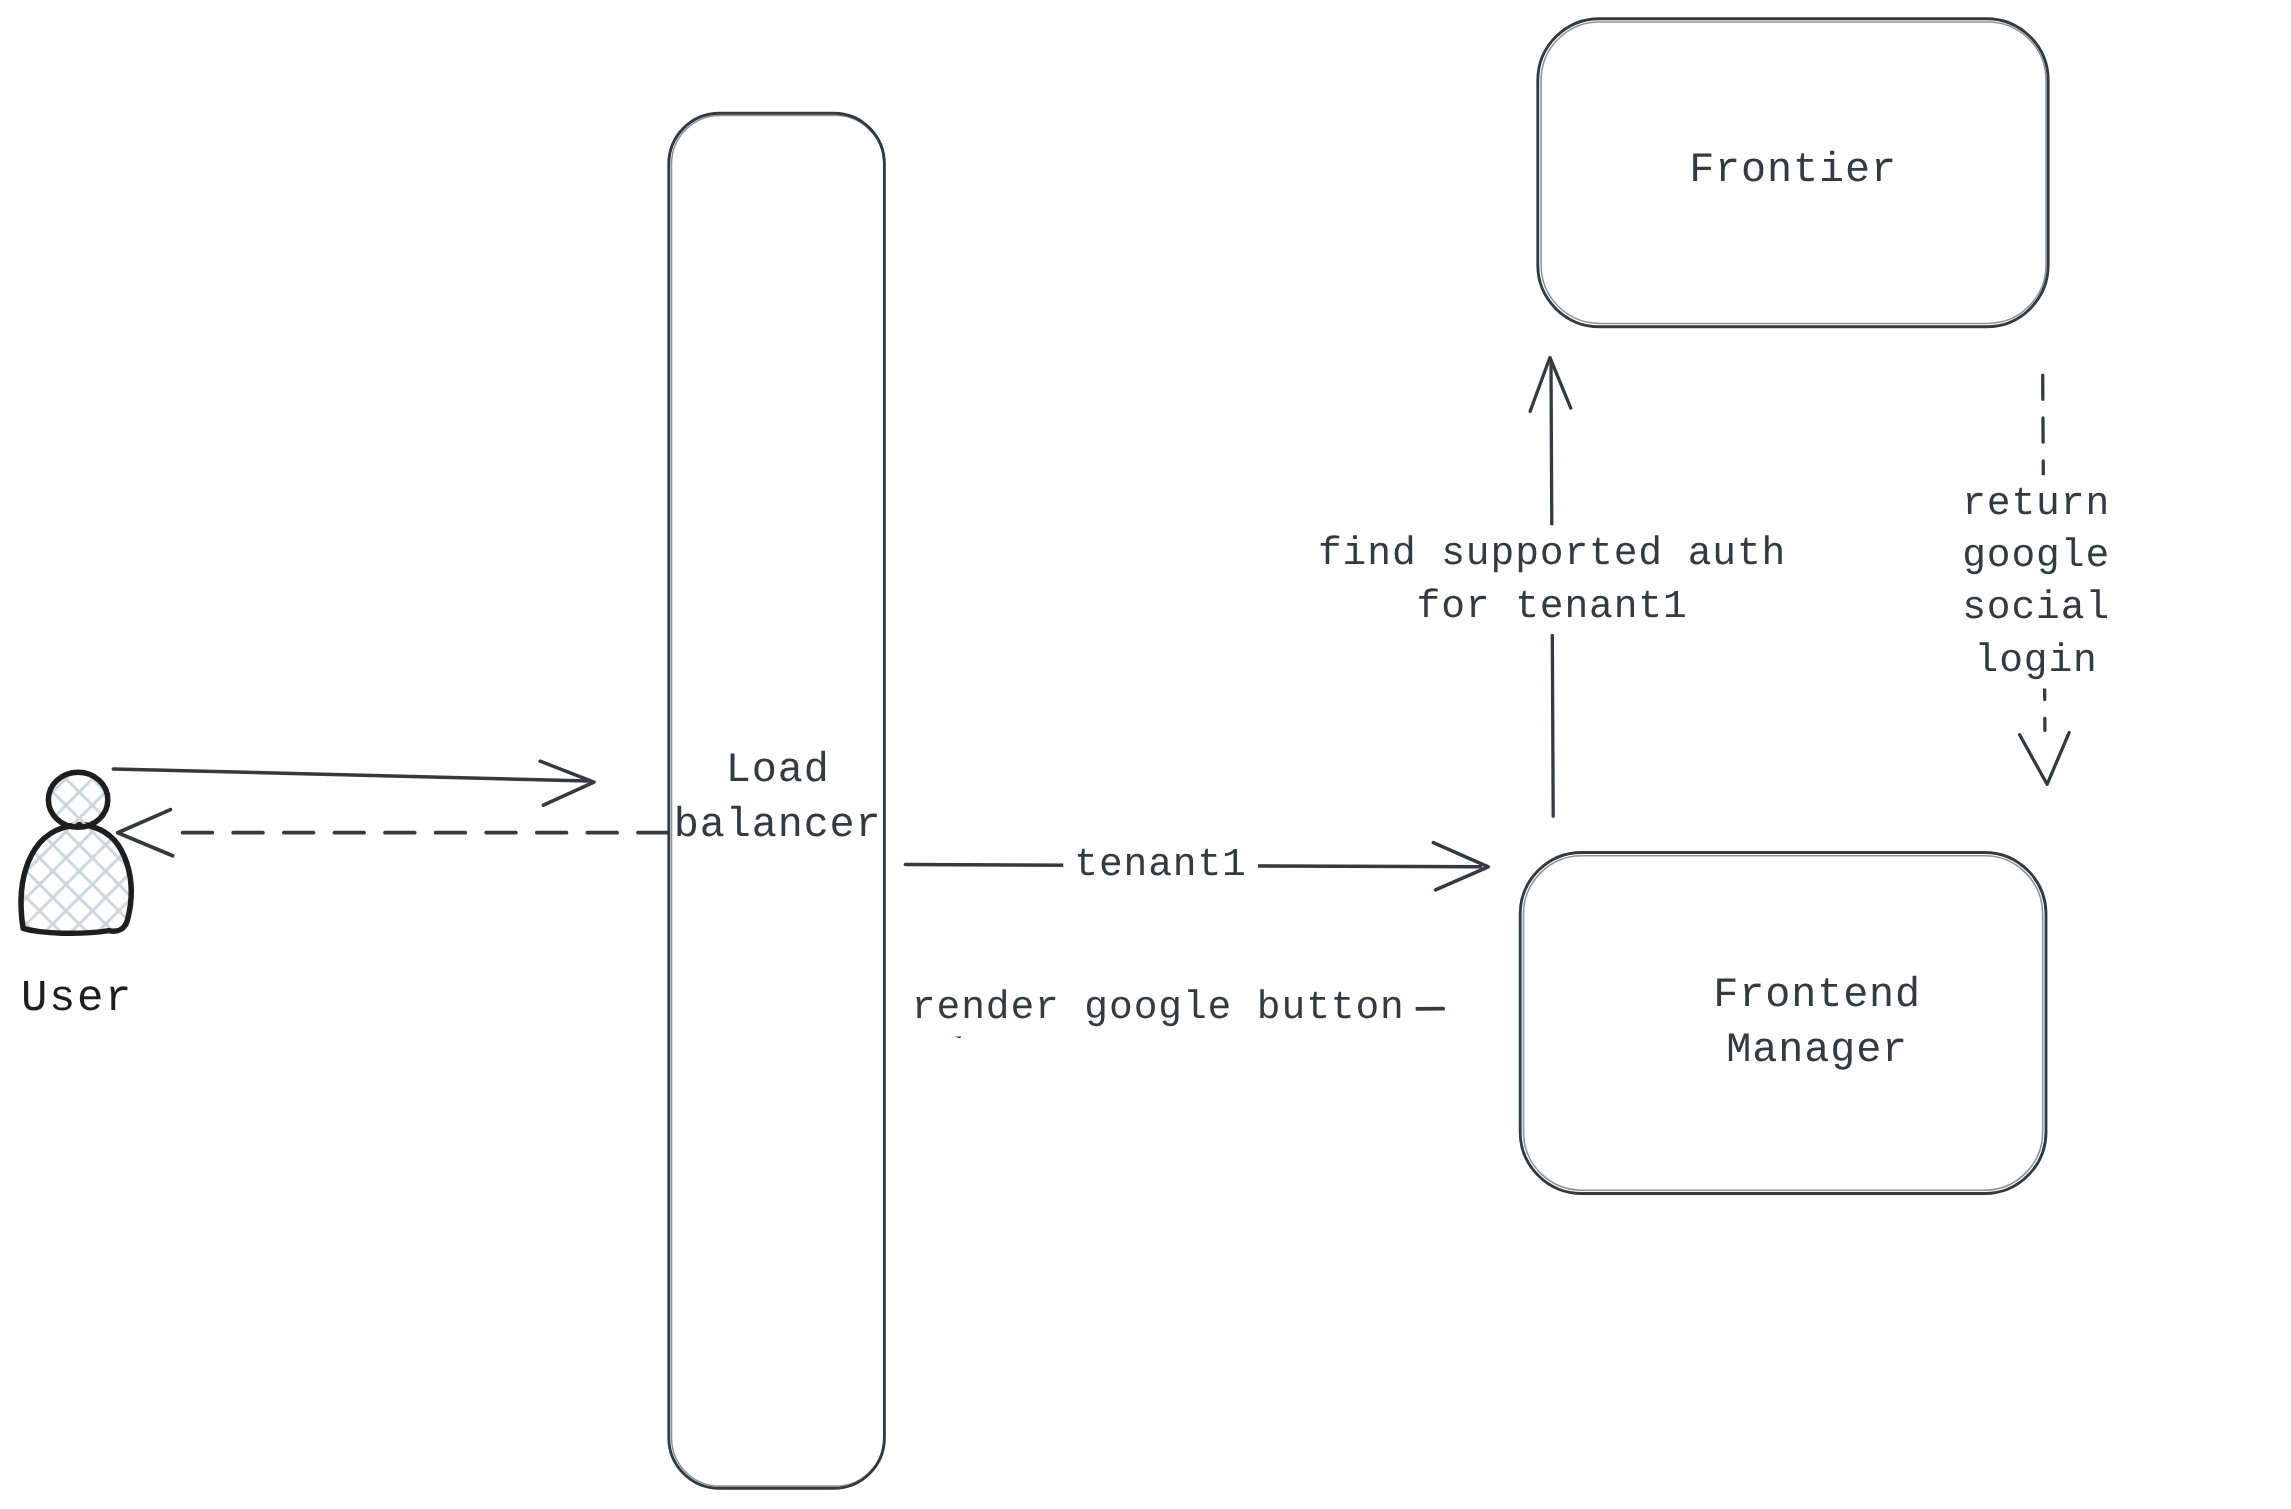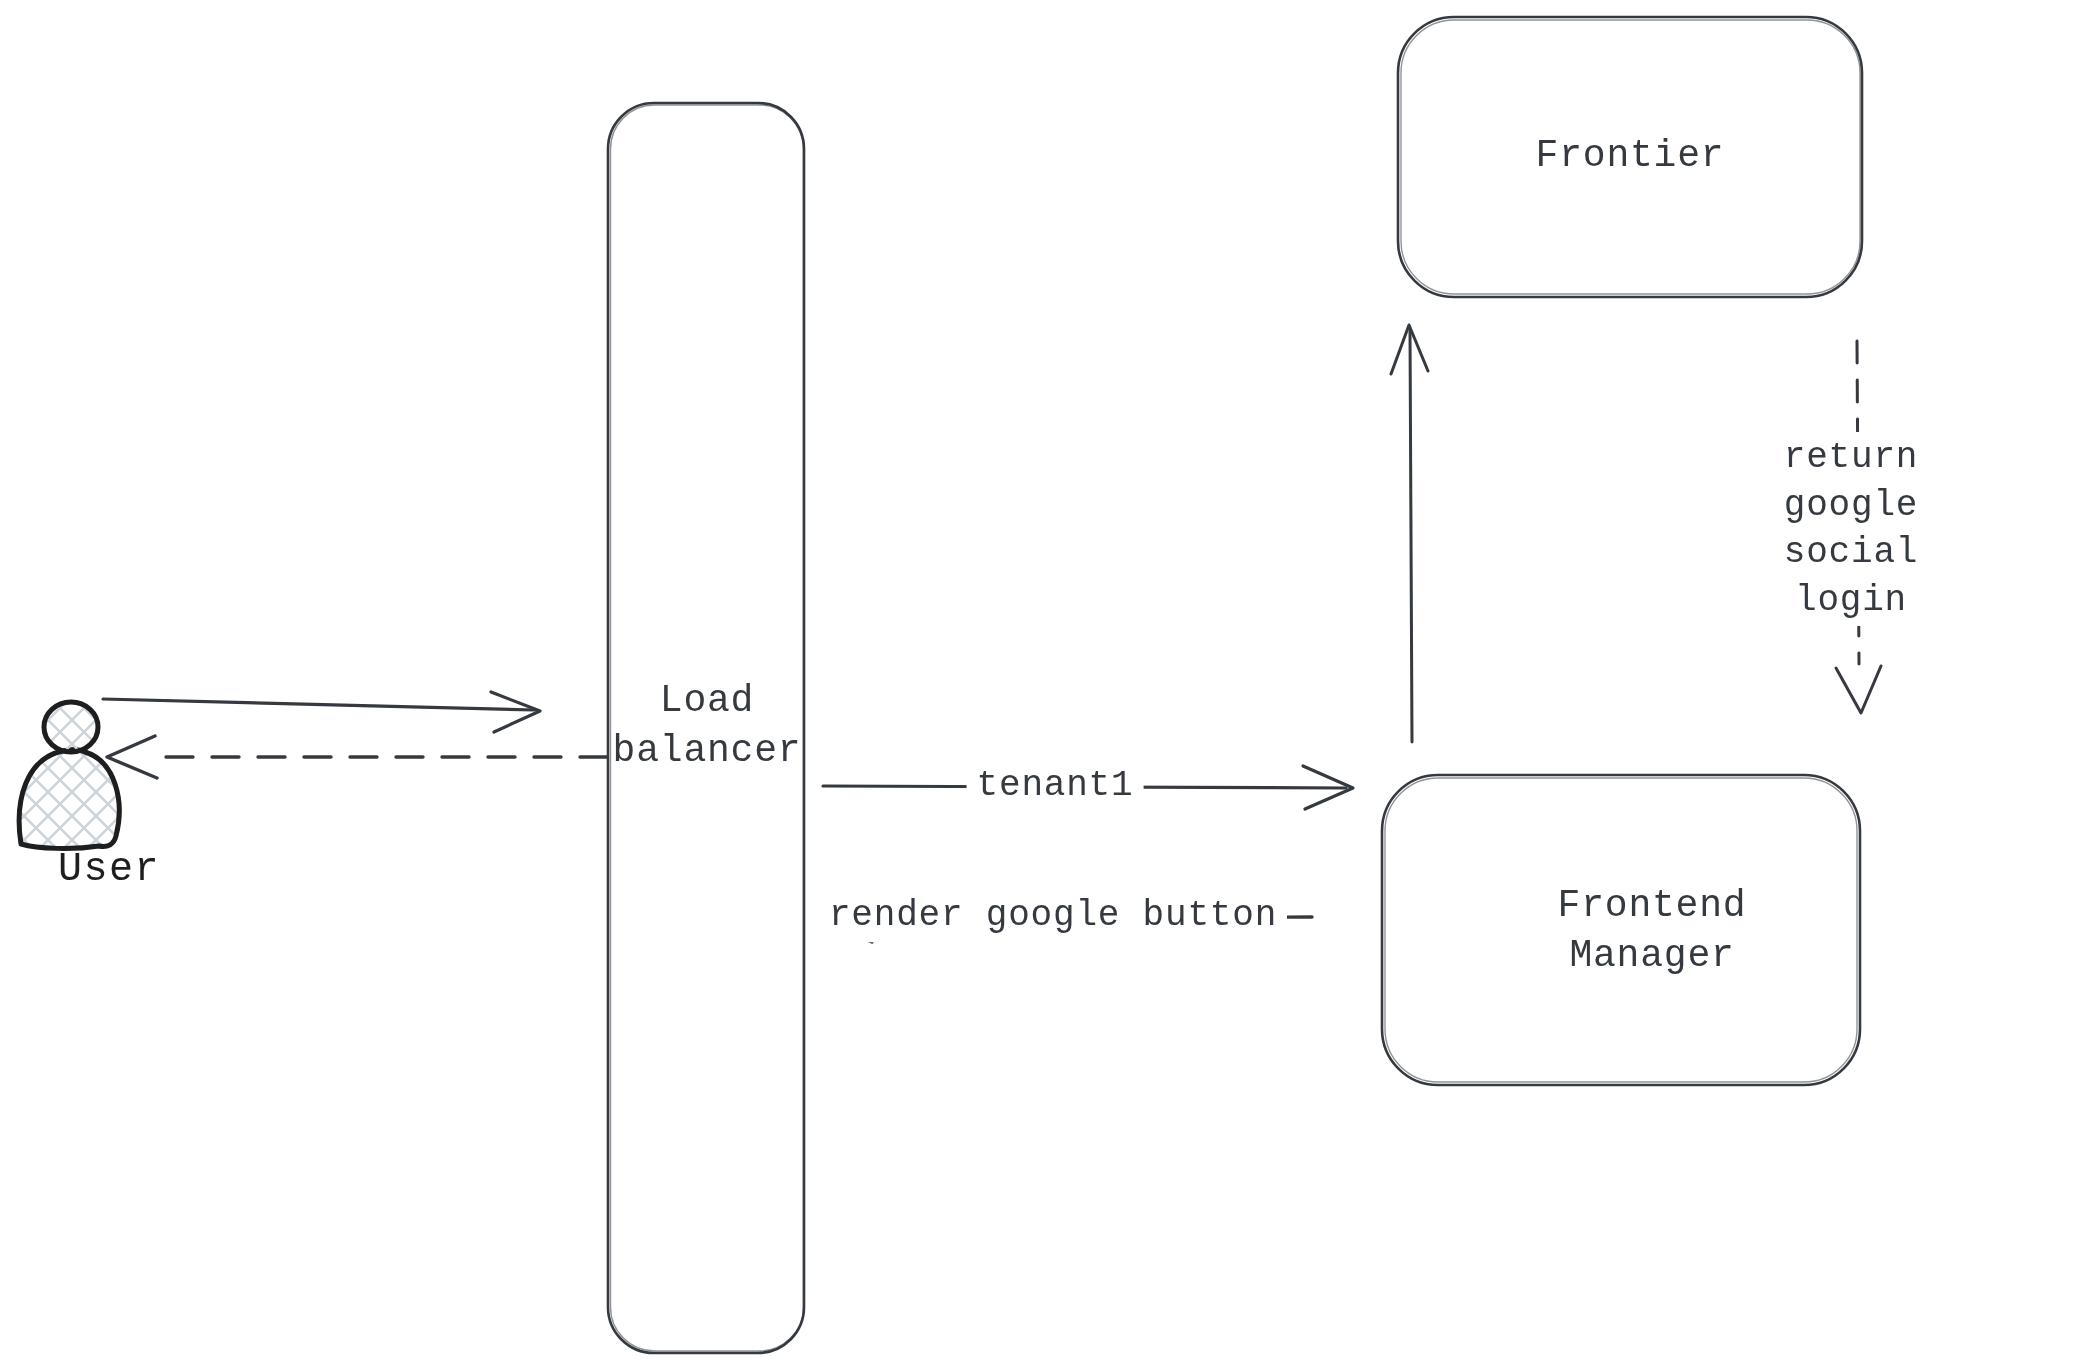--- a/index.html
+++ b/index.html
@@ -96,32 +96,34 @@
       <path d="M1412 742 L1410 330"></path>
       <polyline points="1391,374 1409,325 1428,371"></polyline>
     </g>
 
     <g fill="none" stroke="#343a40" stroke-width="3" stroke-linecap="round" stroke-linejoin="round">
       <path d="M1857 341 L1859 664" stroke-dasharray="22 17"></path>
       <polyline points="1836,668 1861,713 1881,666"></polyline>
     </g>
   </svg>
 
-  <div class="label actor-label" style="left:70px; top:870px;margin-left:39px;">User</div>
+  <div class="label actor-label" style="left:70px; top:910px;">User</div>
 
   <div class="label node-label" style="left:707px; top:726px;">Load
 balancer</div>
 
   <div class="label node-label" style="left:1630px; top:156px;">Frontier</div>
 
   <div class="label node-label" style="left:1621px; top:931px;margin-left:31px;">Frontend
 Manager</div>
 
 
   <div class="label edge-label" style="left:1055px; top:786px;">tenant1</div>
 
   <div class="label edge-label" style="left:1053px; top:916px;">render google button</div>
 
+  <div class="label edge-label" style="left:1411px; top:527px;">find supported auth
+for tenant1</div>
 
   <div class="label edge-label" style="left:1851px; top:529px;">return google social
 login</div>
 
 </div>
 
 </body></html>

